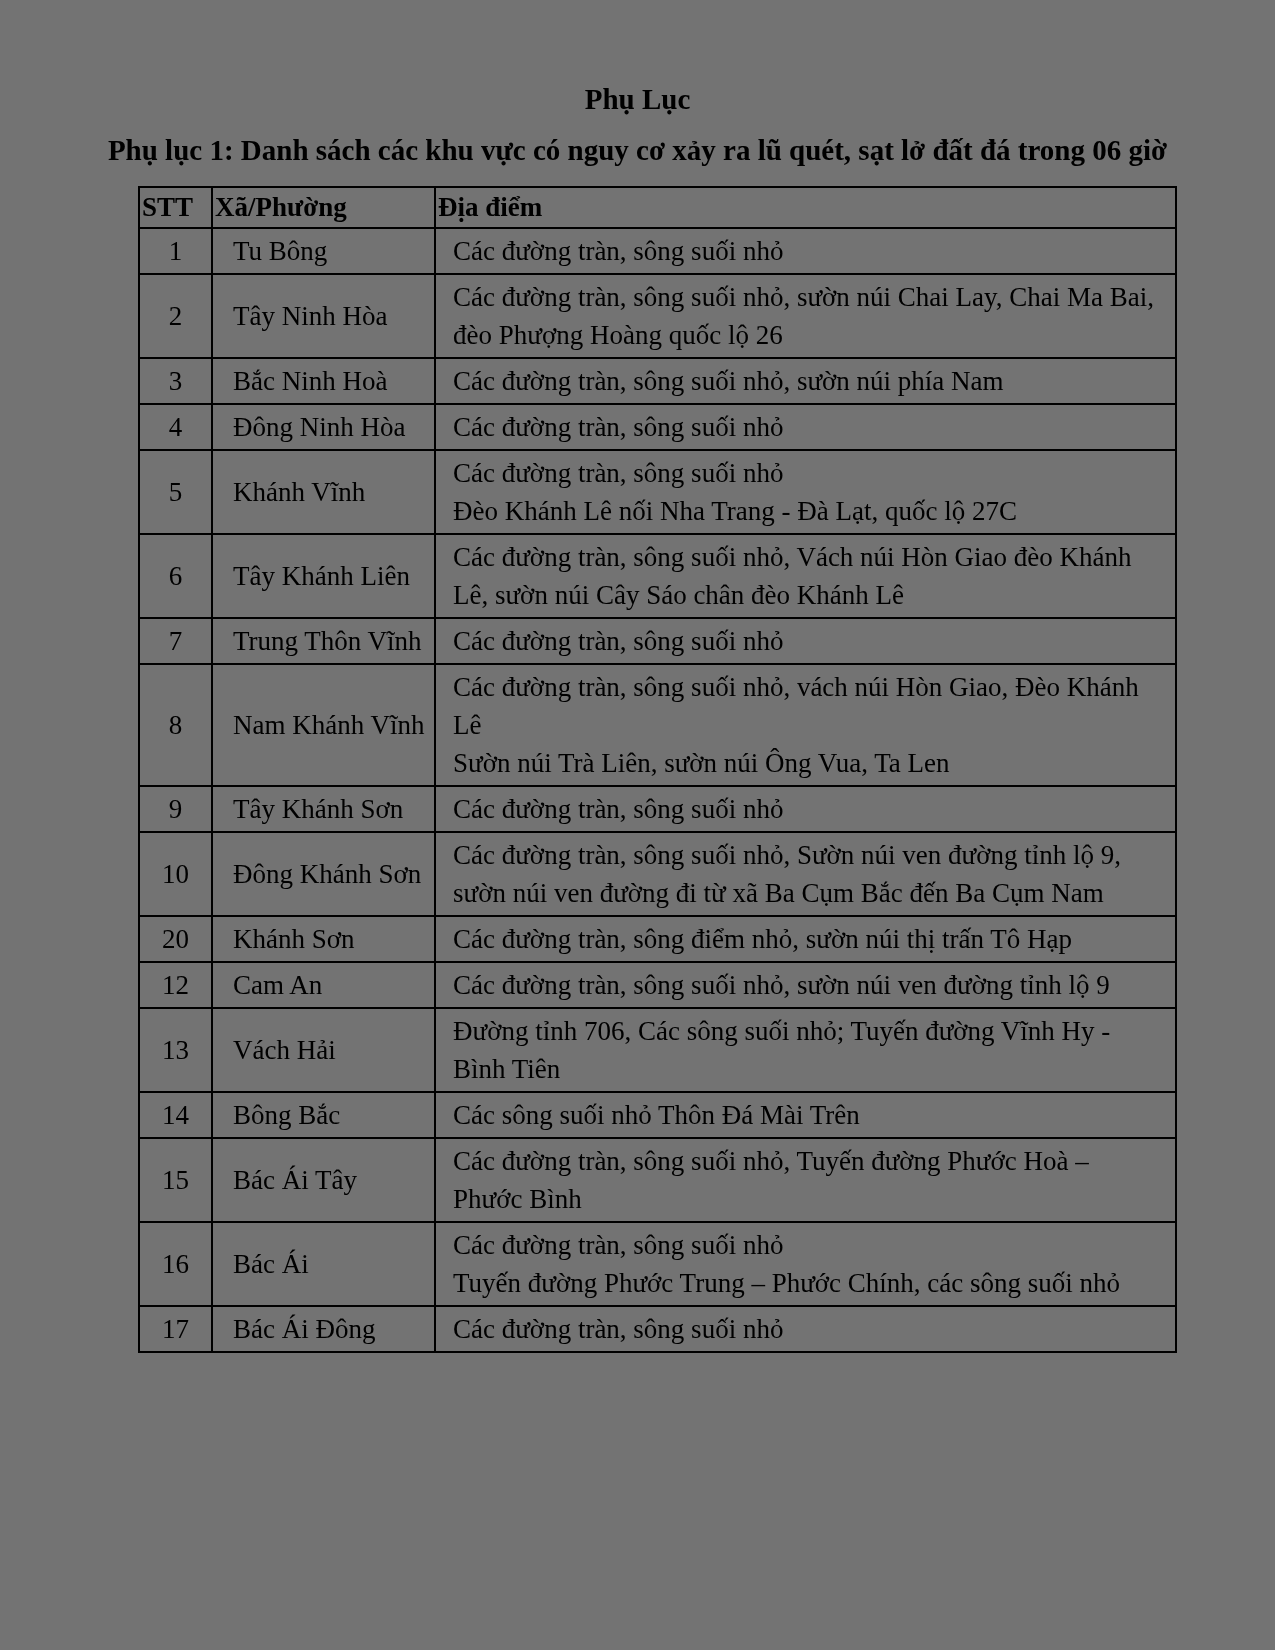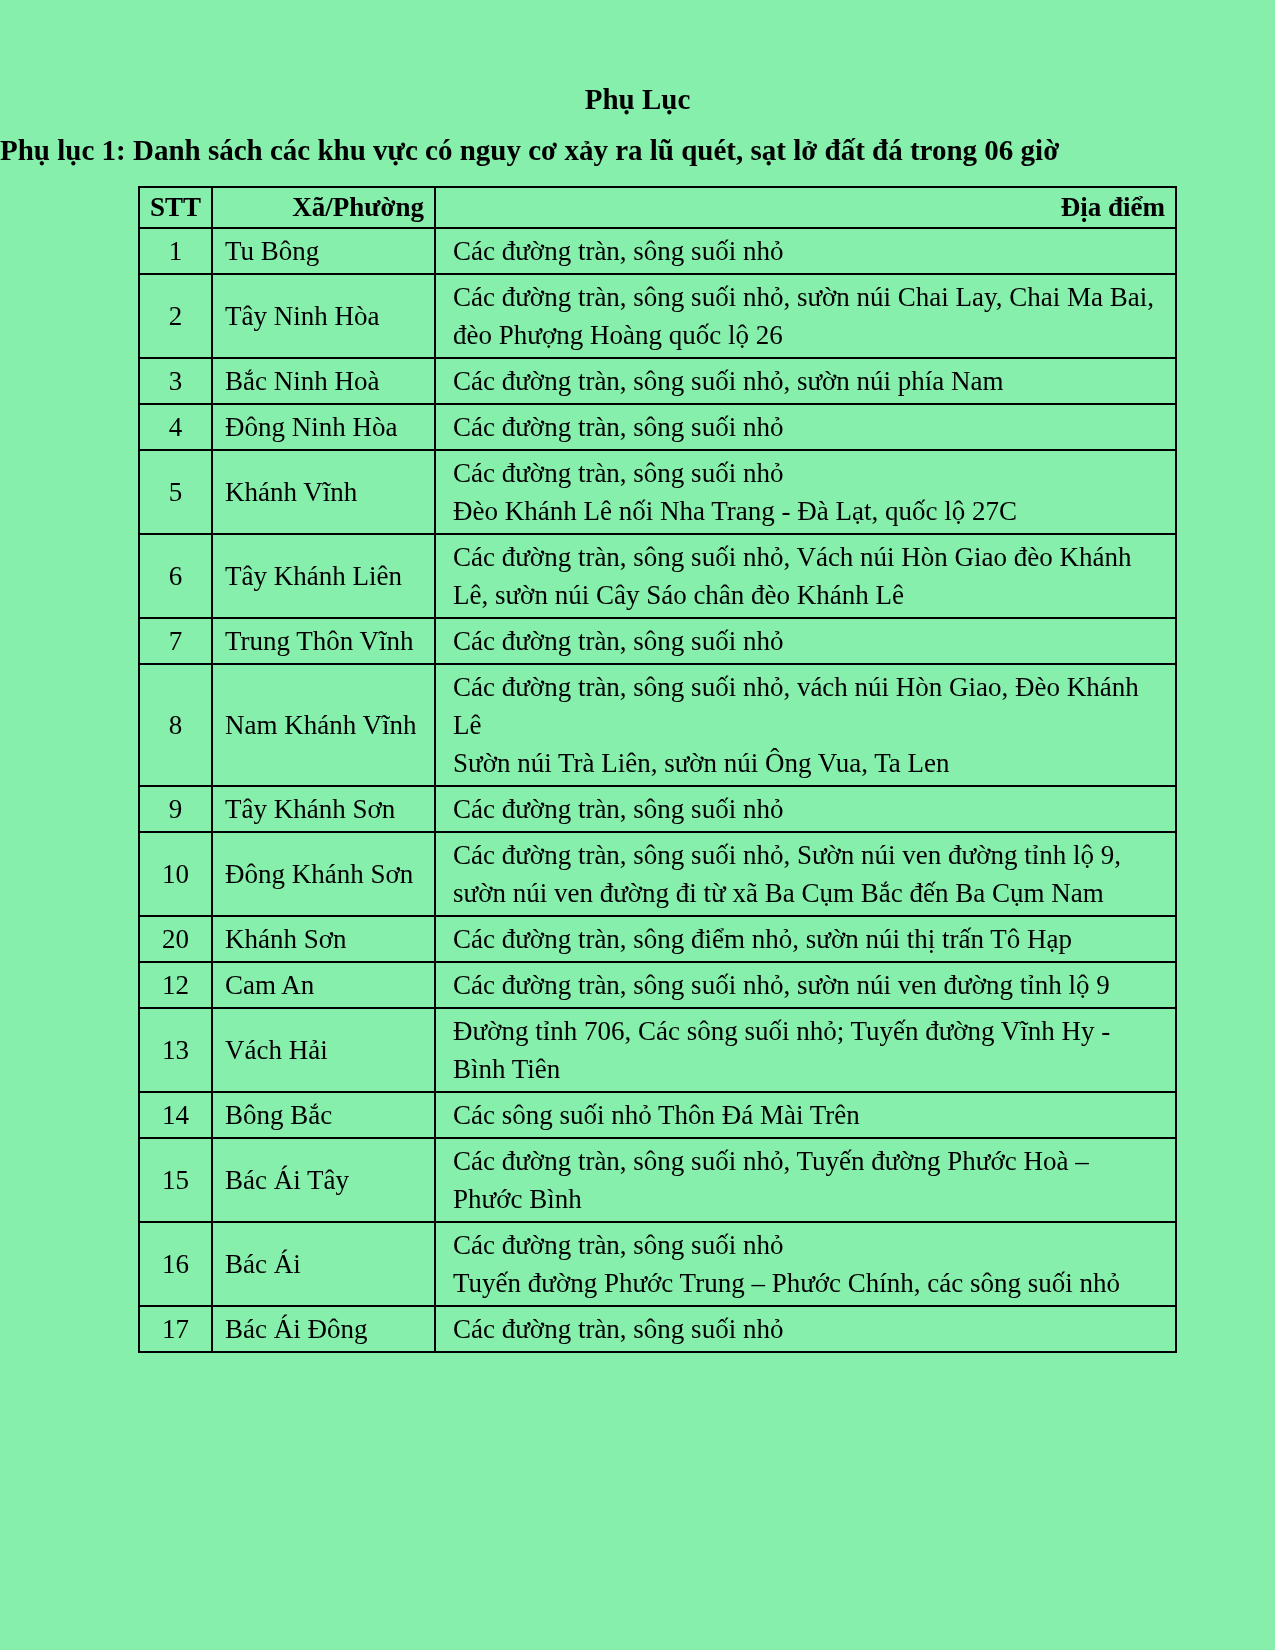--- a/index.html
+++ b/index.html
@@ -11,31 +11,31 @@
     width: 1275px;
     height: 1650px;
     font-family: "Liberation Serif", "DejaVu Serif", serif;
     color: #000000;
     position: relative;
     overflow: hidden;
   }
   .page {
     width: 1275px;
     height: 1650px;
-    background: #86efac;
+    background: #737373;
   }
   .doc-title {
     text-align: center;
     font-weight: bold;
     font-size: 29px;
     padding-top: 84px;
     line-height: 30px;
   }
   .doc-subtitle {
-    text-align: left;
+    text-align: center;
     font-weight: bold;
     font-size: 29px;
     margin-top: 21px;
     line-height: 30px;
   }
   table.risk-table {
     border-collapse: collapse;
     table-layout: fixed;
     width: 1037px;
     margin: 21px 0 0 138px;
@@ -43,33 +43,33 @@
   .risk-table col.c-stt  { width: 73px;  }
   .risk-table col.c-ward { width: 223px; }
   .risk-table col.c-loc  { width: 741px; }
   .risk-table th, .risk-table td {
     border: 2px solid #000000;
     vertical-align: middle;
     font-size: 27px;
   }
   .risk-table th {
     font-weight: bold;
-    text-align: right;
-    padding: 4px 10px;
+    text-align: left;
+    padding: 4px 2px;
     line-height: 31px;
   }
   .risk-table td {
     line-height: 38px;
     padding: 3px 2px;
   }
   td.cell-stt {
     text-align: center;
   }
   td.cell-ward {
-    padding-left: 12px;
+    padding-left: 20px;
   }
   td.cell-loc {
     padding-left: 17px;
     padding-right: 16px;
     white-space: pre-line;
   }
 </style>
 </head>
 <body>
 

